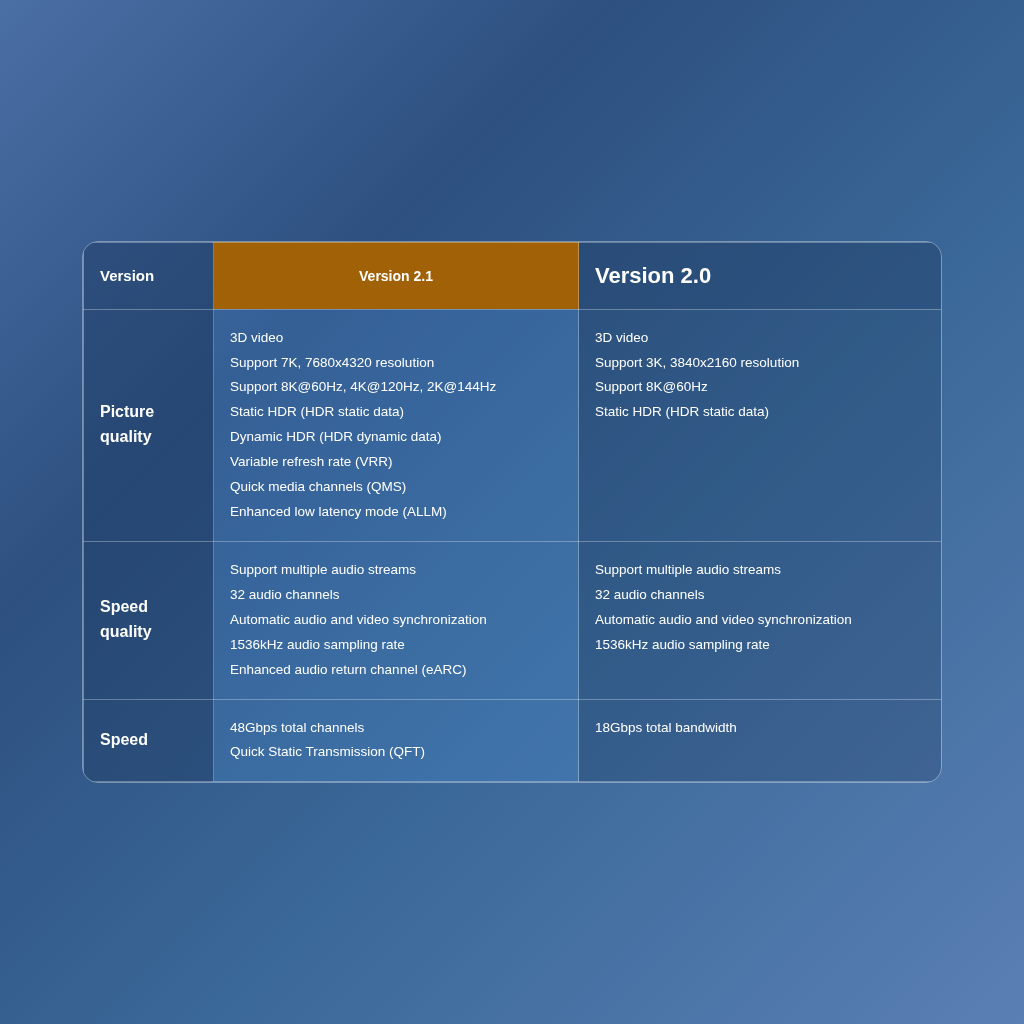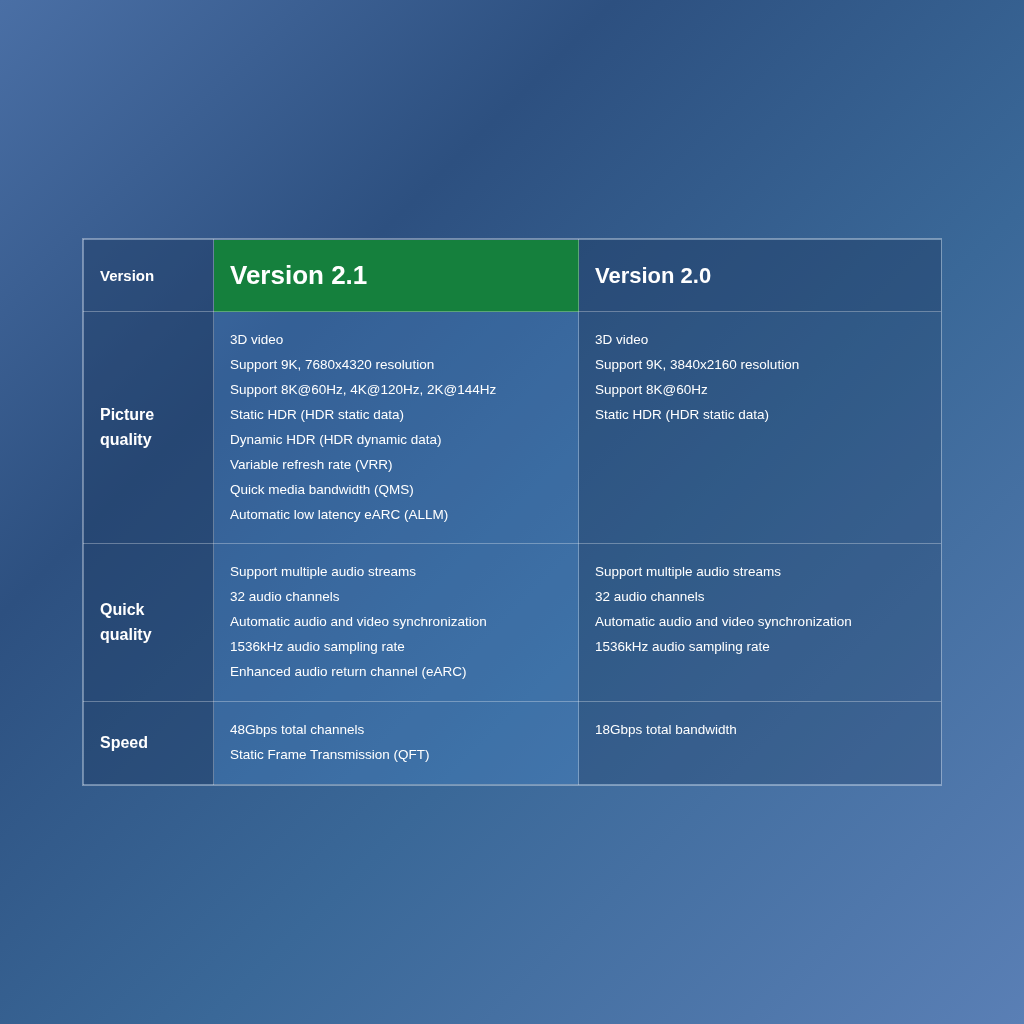--- a/index.html
+++ b/index.html
@@ -11,21 +11,21 @@
       display: flex;
       align-items: center;
       justify-content: center;
       font-family: 'Segoe UI', Arial, sans-serif;
       overflow: hidden;
     }
 
     .table-container {
       width: 860px;
       border: 1px solid rgba(255,255,255,0.35);
-      border-radius: 0;
+      border-radius: 16px;
       overflow: hidden;
       background: transparent;
     }
 
     table {
       width: 100%;
       border-collapse: collapse;
       table-layout: fixed;
     }
 
@@ -41,24 +41,25 @@
     }
 
     .header-row .label-cell {
       background: rgba(30,60,100,0.45);
       color: #fff;
       font-weight: 700;
       font-size: 15px;
     }
 
     .header-row .v21-cell {
-      background: #15803d;
+      background: #a16207;
+      text-align: center;
       color: #fff;
       font-weight: 700;
-      font-size: 26px;
+      font-size: 14px;
     }
 
     .header-row .v20-cell {
       background: rgba(30,60,100,0.45);
       color: #fff;
       font-weight: 700;
       font-size: 22px;
     }
 
     
@@ -119,40 +120,40 @@
         <td class="v21-cell">Version 2.1</td>
         <td class="v20-cell">Version 2.0</td>
       </tr>
     </thead>
     <tbody id="table-body">
     <tr class="data-row">
           <td class="label-cell">Picture quality</td>
           <td class="v21-cell">
             <ul class="feature-list">
               <li>3D video</li>
-              <li>Support 9K, 7680x4320 resolution</li>
+              <li>Support 7K, 7680x4320 resolution</li>
               <li>Support 8K@60Hz, 4K@120Hz, 2K@144Hz</li>
               <li>Static HDR (HDR static data)</li>
               <li>Dynamic HDR (HDR dynamic data)</li>
               <li>Variable refresh rate (VRR)</li>
-              <li>Quick media bandwidth (QMS)</li>
-              <li>Automatic low latency eARC (ALLM)</li>
+              <li>Quick media channels (QMS)</li>
+              <li>Enhanced low latency mode (ALLM)</li>
             </ul>
           </td>
           <td class="v20-cell">
             <ul class="feature-list">
               <li>3D video</li>
-              <li>Support 9K, 3840x2160 resolution</li>
+              <li>Support 3K, 3840x2160 resolution</li>
               <li>Support 8K@60Hz</li>
               <li>Static HDR (HDR static data)</li>
             </ul>
           </td>
         </tr>
         <tr class="data-row">
-          <td class="label-cell">Quick quality</td>
+          <td class="label-cell">Speed quality</td>
           <td class="v21-cell">
             <ul class="feature-list">
               <li>Support multiple audio streams</li>
               <li>32 audio channels</li>
               <li>Automatic audio and video synchronization</li>
               <li>1536kHz audio sampling rate</li>
               <li>Enhanced audio return channel (eARC)</li>
             </ul>
           </td>
           <td class="v20-cell">
@@ -162,21 +163,21 @@
               <li>Automatic audio and video synchronization</li>
               <li>1536kHz audio sampling rate</li>
             </ul>
           </td>
         </tr>
         <tr class="data-row">
           <td class="label-cell">Speed</td>
           <td class="v21-cell">
             <ul class="feature-list">
               <li>48Gbps total channels</li>
-              <li>Static Frame Transmission (QFT)</li>
+              <li>Quick Static Transmission (QFT)</li>
             </ul>
           </td>
           <td class="v20-cell">
             <ul class="feature-list">
               <li>18Gbps total bandwidth</li>
             </ul>
           </td>
         </tr>
       </tbody>
   </table>

